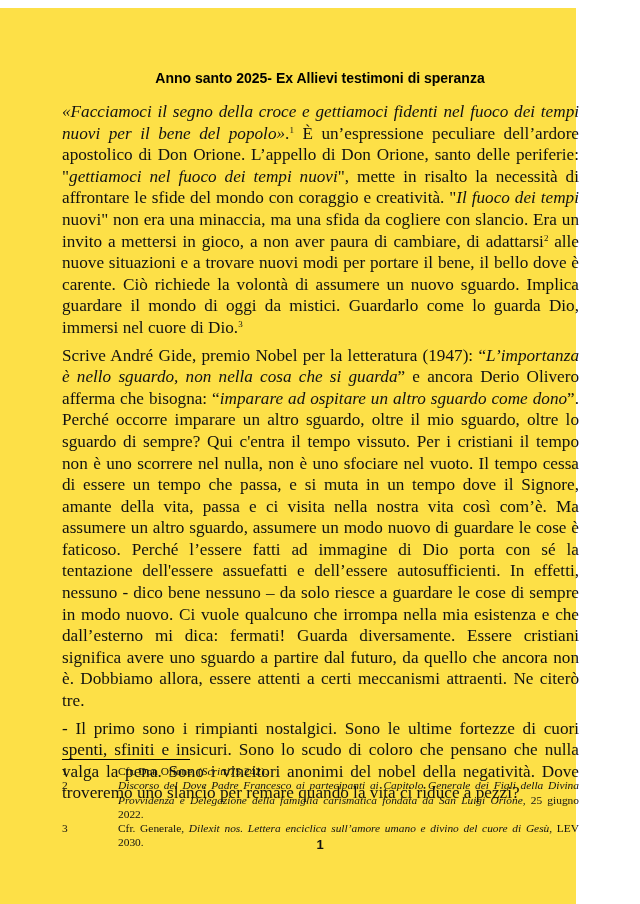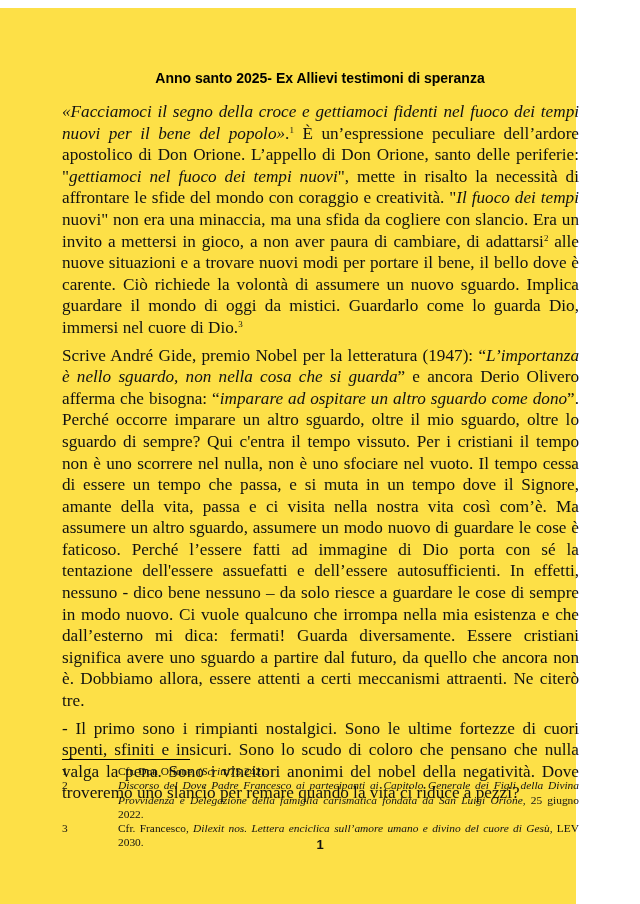--- a/index.html
+++ b/index.html
@@ -50,18 +50,18 @@
     <div class="fn">
       <span class="fn-num">1</span>
       <span class="fn-text"><span>Cfr. Don Orione, (</span><i>Scritti</i><span>75,242).</span></span>
     </div>
     <div class="fn">
       <span class="fn-num">2</span>
       <span class="fn-text"><i>Discorso del Dove Padre Francesco ai partecipanti ai Capitolo Generale dei Figli della Divina Provvidenza e Delegazione della famiglia carismatica fondata da San Luigi Orione</i><span>, 25 giugno 2022.</span></span>
     </div>
     <div class="fn">
       <span class="fn-num">3</span>
-      <span class="fn-text"><span>Cfr. Francesco, </span><i>Dilexit nos. Lettera enciclica sull’amore umano e divino del cuore di Gesù</i><span>, LEV 2030.</span></span>
+      <span class="fn-text"><span>Cfr. Generale, </span><i>Dilexit nos. Lettera enciclica sull’amore umano e divino del cuore di Gesù</i><span>, LEV 2030.</span></span>
     </div>
   </div>
 
   <div class="page-num">1</div>
 </div>
 
 </body></html>

